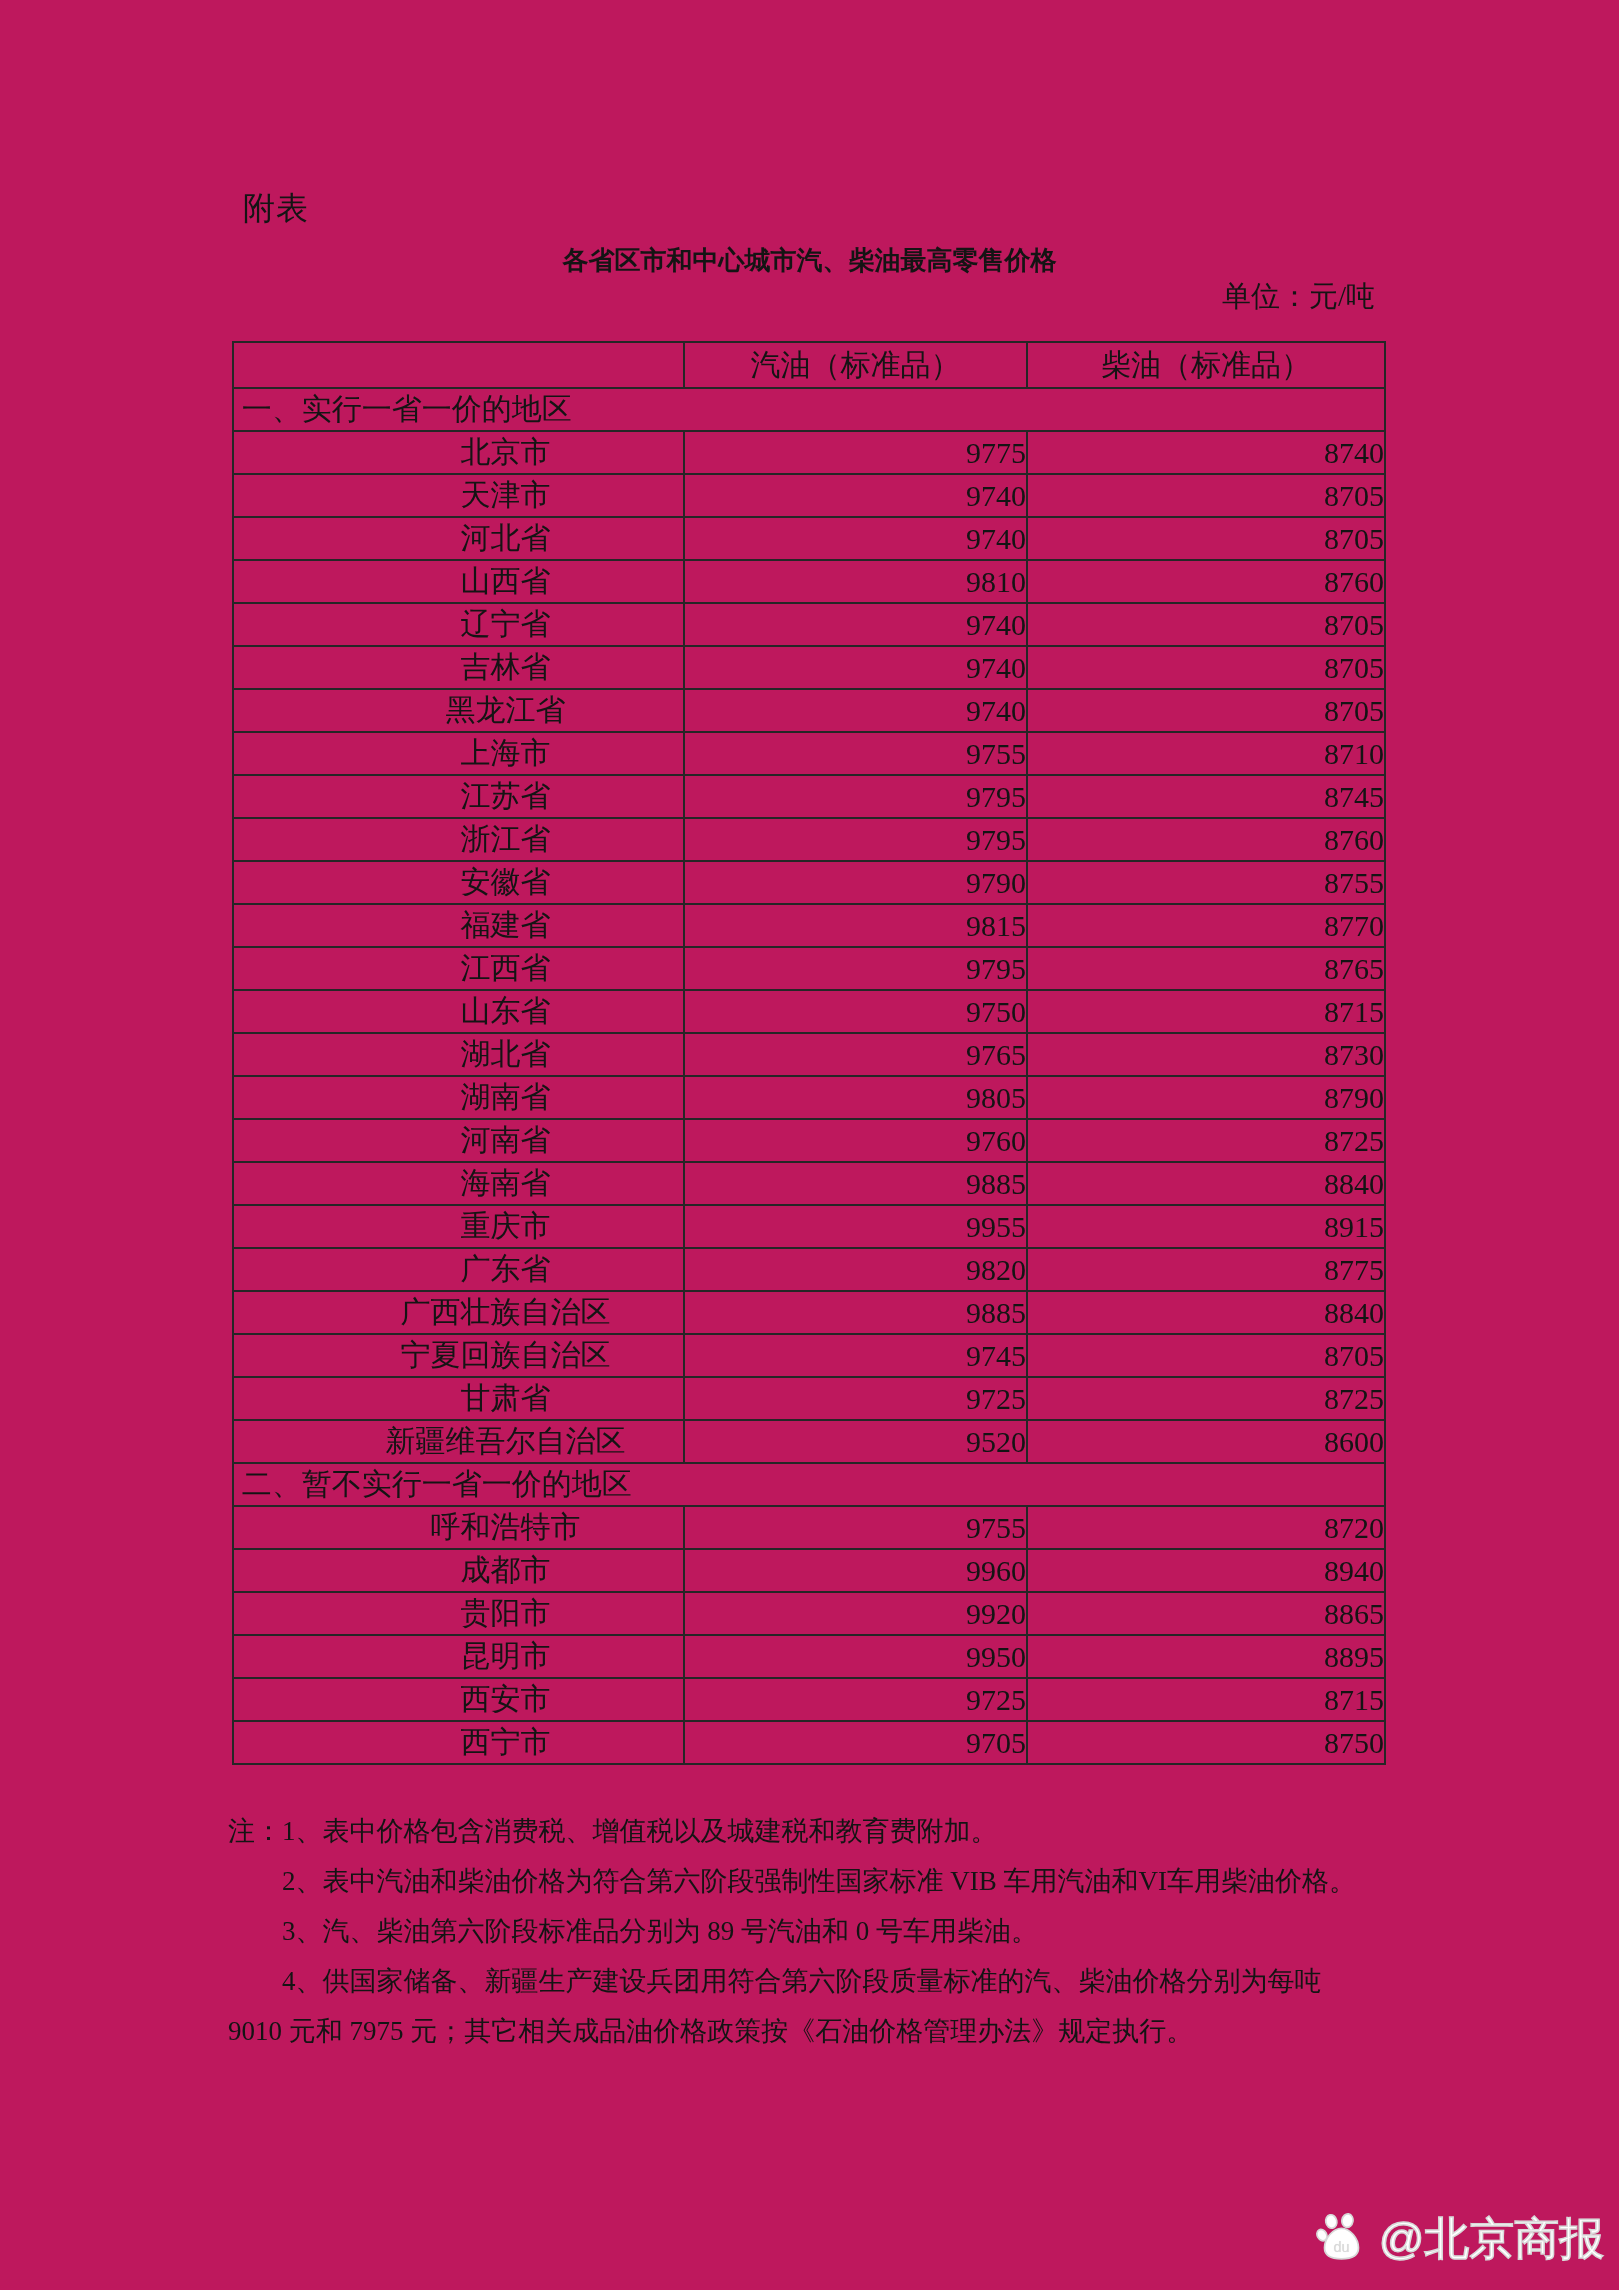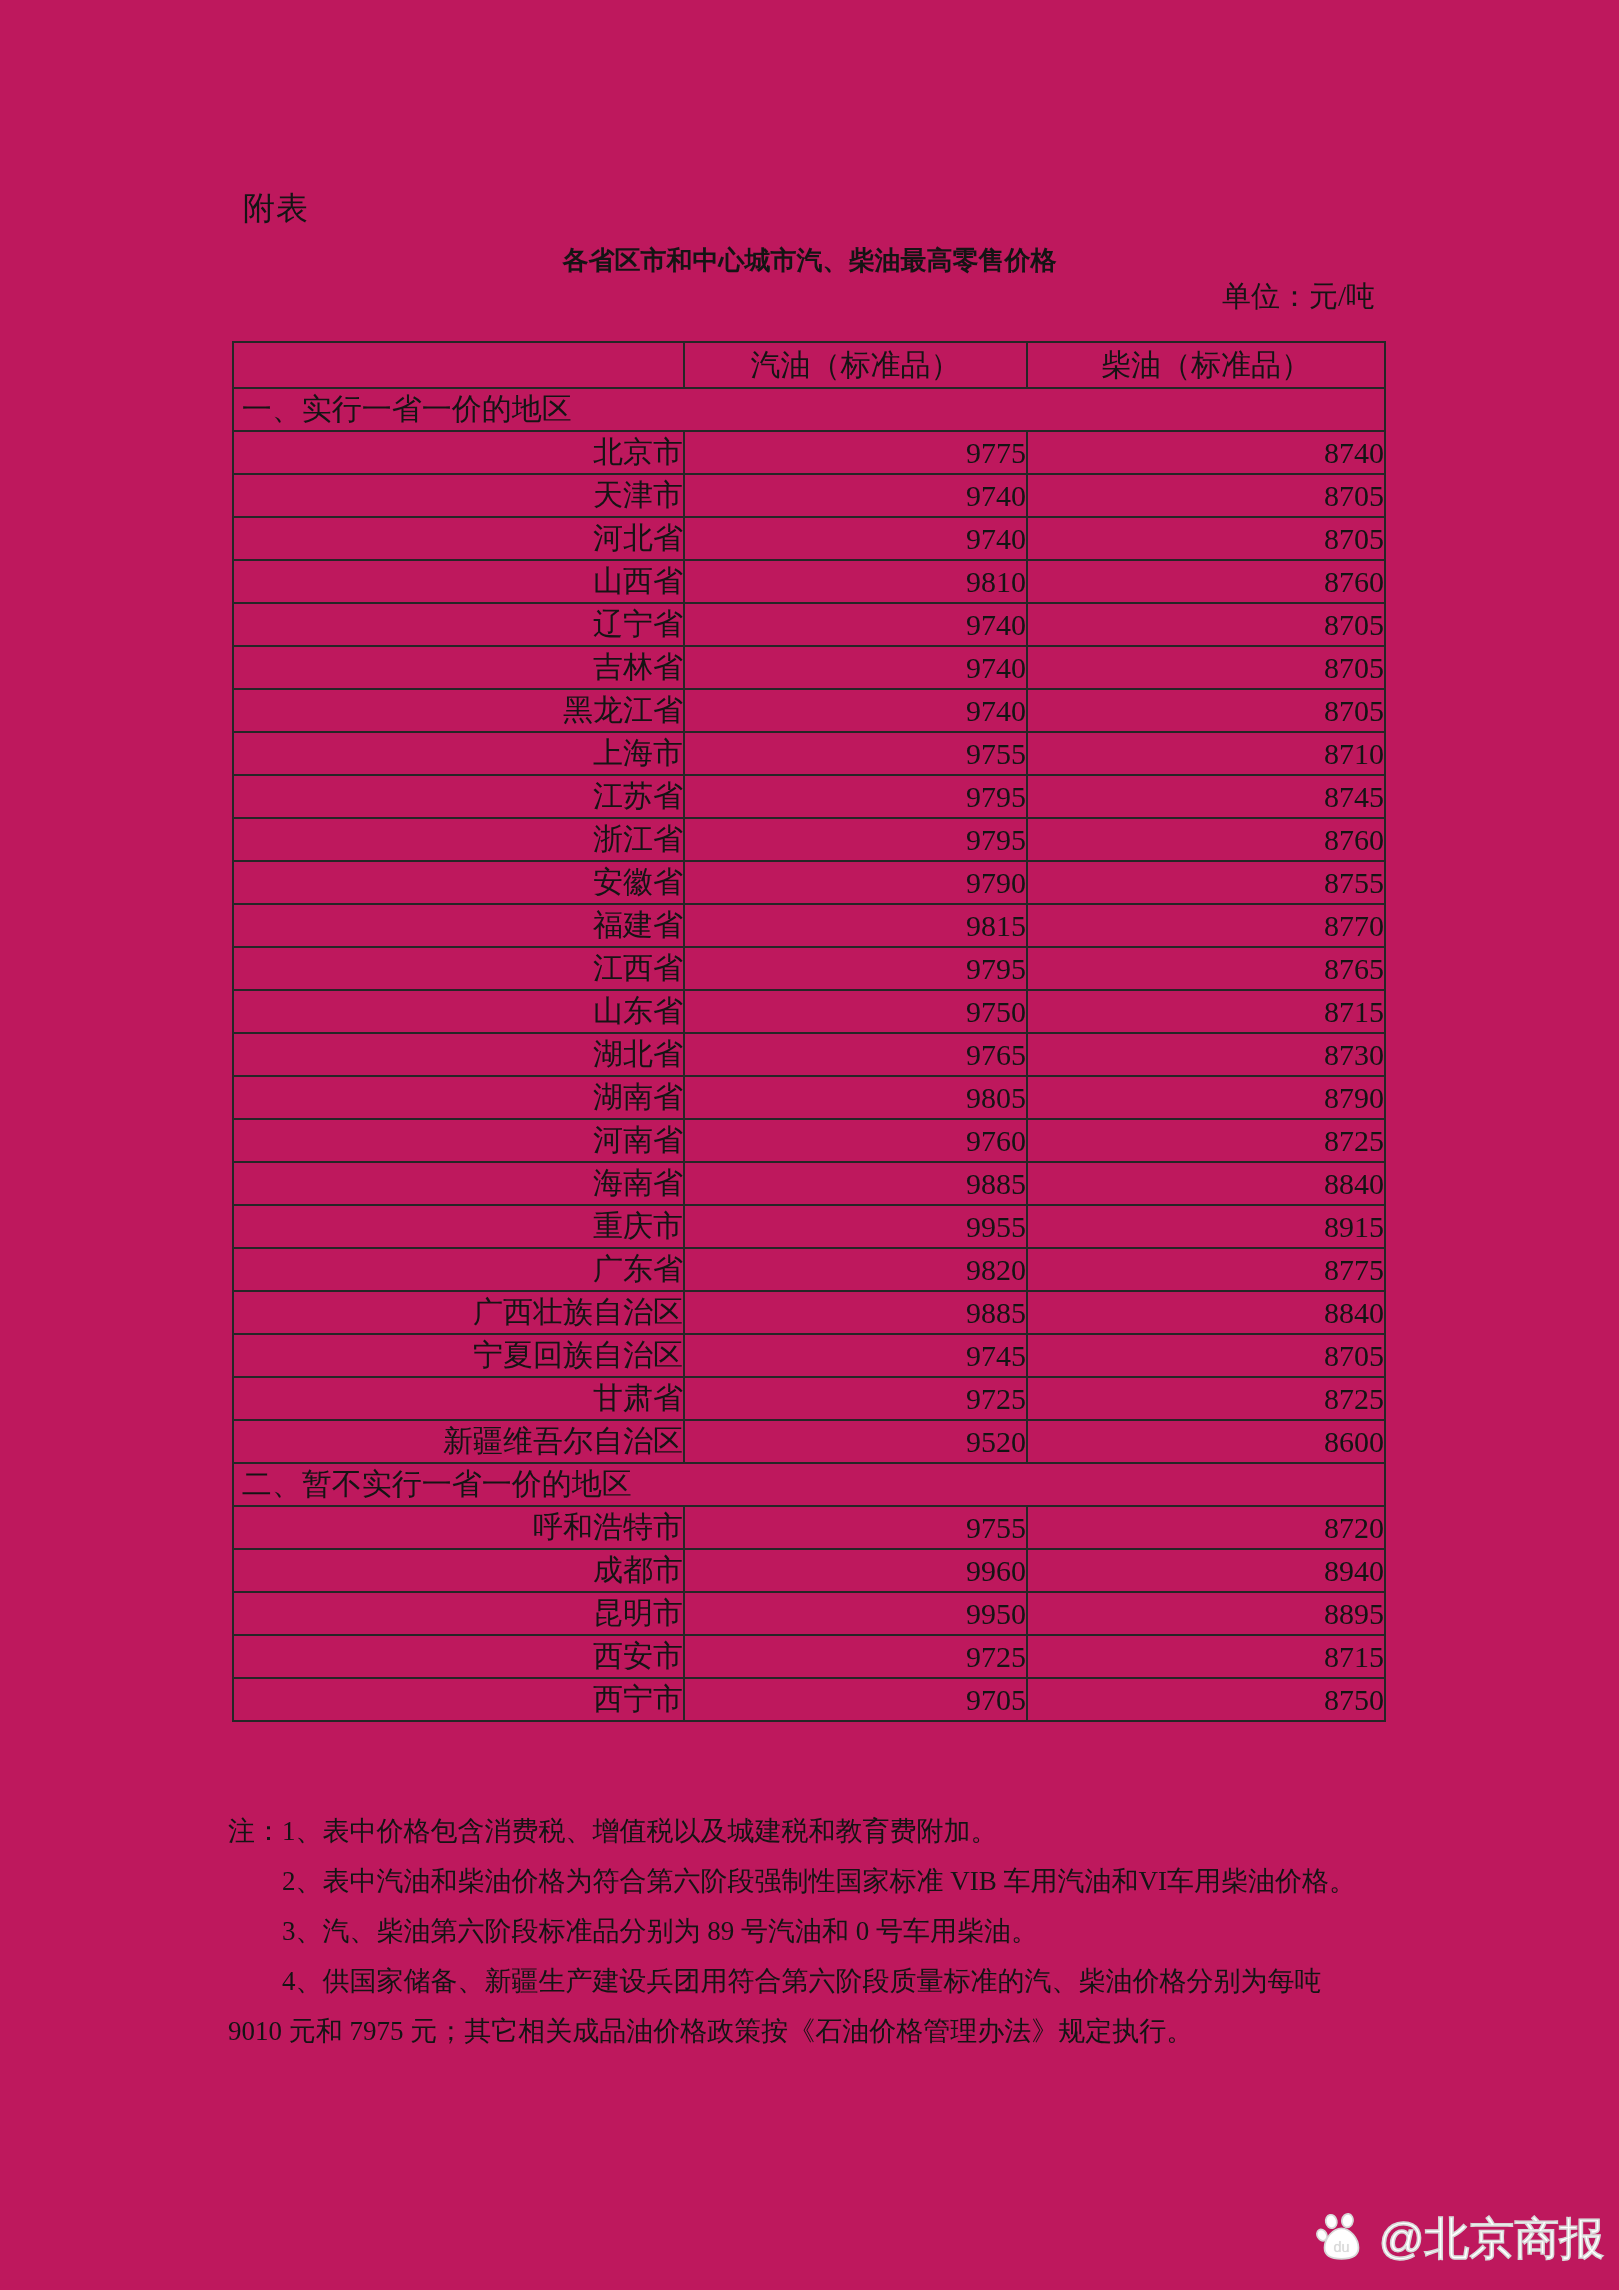--- a/index.html
+++ b/index.html
@@ -31,21 +31,21 @@
     border-collapse: collapse; table-layout: fixed; margin-top: 20px;
   }
   .price-table th, .price-table td {
     border: 2px solid #262626;
     font-weight: normal; font-size: 30px; color: #141414;
     overflow: hidden; white-space: nowrap;
   }
   .price-table thead th { height: 46px; text-align: center; }
   .price-table tbody td { height: 42px; }
   .section-row td { text-align: left; padding-left: 7.8px; }
-  .region-cell { text-align: right; padding-left: 94px; }
+  .region-cell { text-align: center; padding-left: 94px; }
   .price-cell { text-align: right; font-size: 31px; padding-left: 20px; }
 
   .notes {
     position: absolute; left: 228px; top: 1806px; width: 1145px;
     font-size: 27px; line-height: 50px; color: #141414;
   }
   .notes p { margin: 0; }
   .notes p.indent { text-indent: 2em; }
 
   .watermark {
@@ -215,20 +215,25 @@
           <td class="region-cell">呼和浩特市</td>
           <td class="price-cell">9755</td>
           <td class="price-cell">8720</td>
         </tr>
         <tr>
           <td class="region-cell">成都市</td>
           <td class="price-cell">9960</td>
           <td class="price-cell">8940</td>
         </tr>
         <tr>
+          <td class="region-cell">贵阳市</td>
+          <td class="price-cell">9920</td>
+          <td class="price-cell">8865</td>
+        </tr>
+        <tr>
           <td class="region-cell">昆明市</td>
           <td class="price-cell">9950</td>
           <td class="price-cell">8895</td>
         </tr>
         <tr>
           <td class="region-cell">西安市</td>
           <td class="price-cell">9725</td>
           <td class="price-cell">8715</td>
         </tr>
         <tr>

